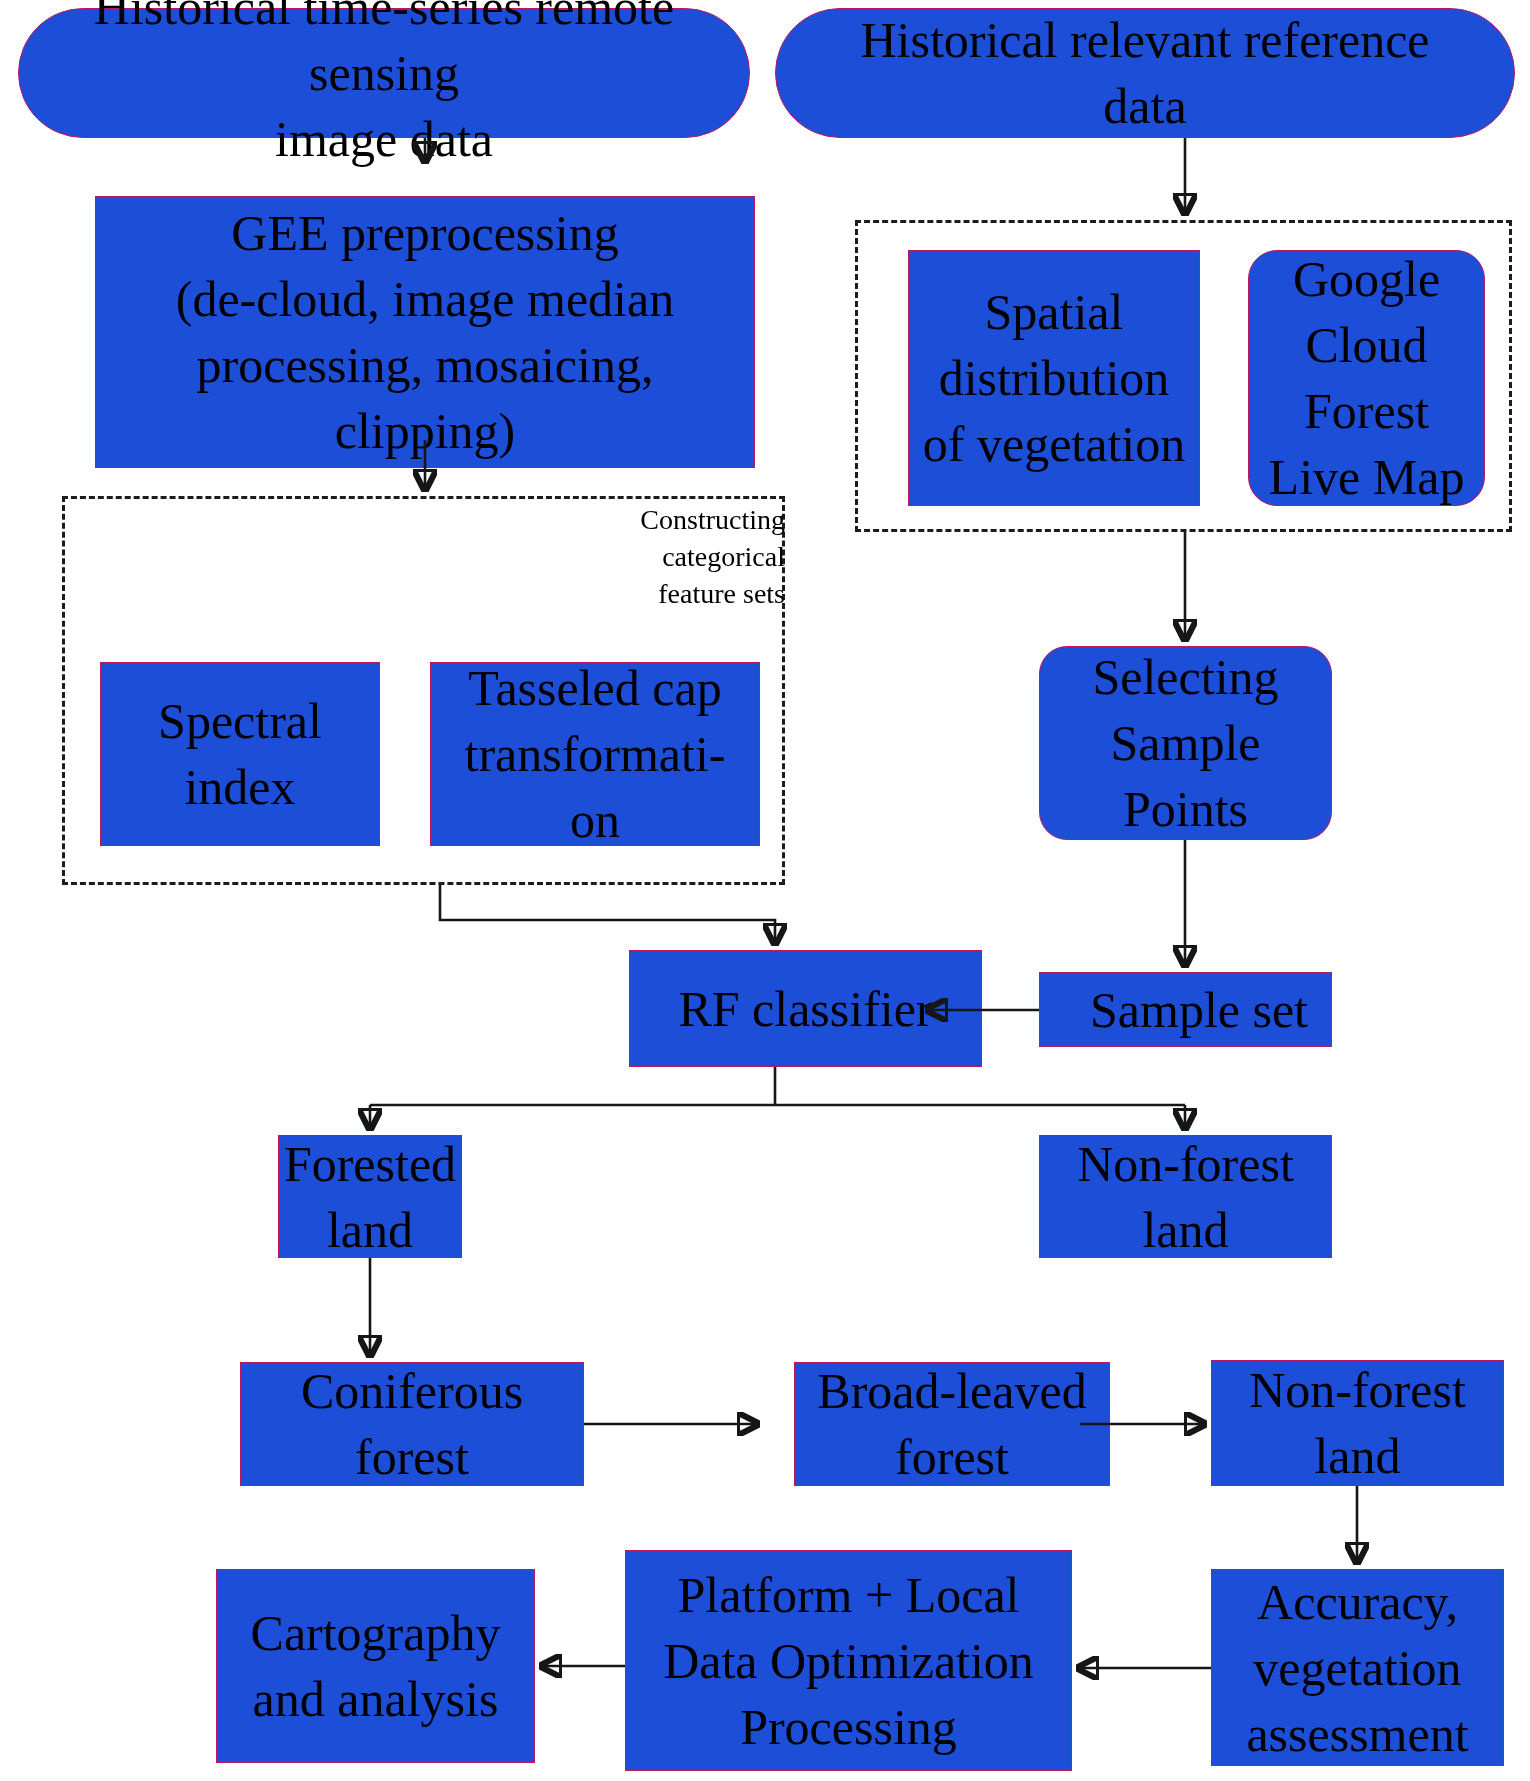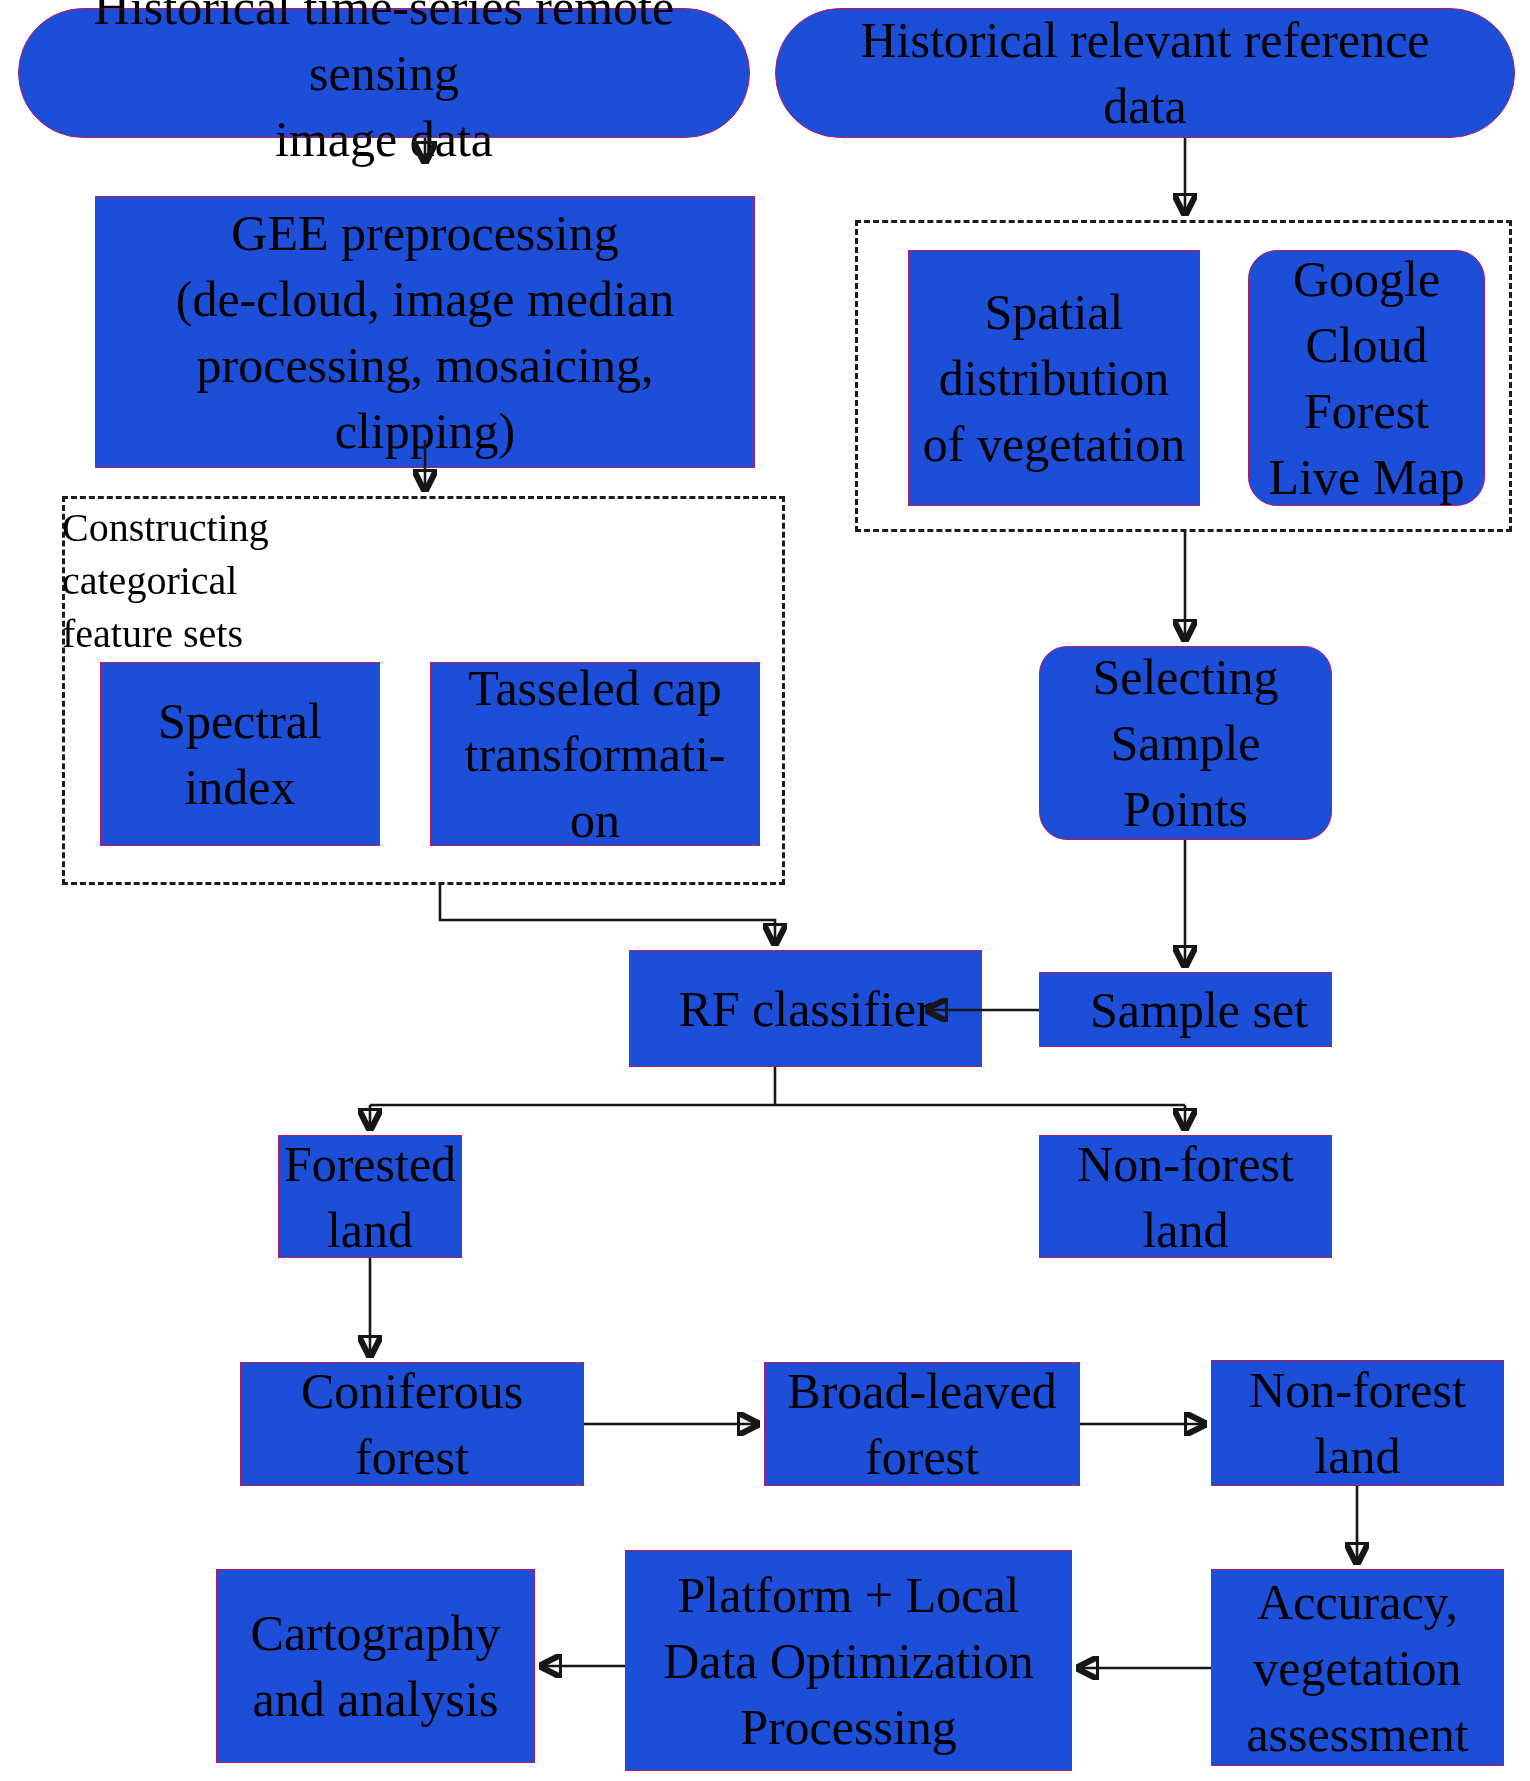--- a/index.html
+++ b/index.html
@@ -28,22 +28,22 @@
   .ellipse{border-radius:999px;}
   .dashed{
     position:absolute;
     box-sizing:border-box;
     border:3px dashed #1c1c1c;
     background:transparent;
     z-index:1;
   }
   .group-title{
     position:absolute;
-    text-align:left;
-    font-size:40px;
+    text-align:right;
+    font-size:28px;
     line-height:1.32;
     white-space:pre-line;
     z-index:2;
   }
   #wires{
     position:absolute;left:0;top:0;width:1530px;height:1781px;
     z-index:3;pointer-events:none;
   }
   #wires line,#wires path,#wires polyline{
     stroke:#161616;stroke-width:2.6;fill:none;
@@ -99,21 +99,21 @@
 
   <div class="node" style="left:278px;top:1135px;width:184px;height:123px;">Forested
 land</div>
 
   <div class="node" style="left:1039px;top:1135px;width:293px;height:123px;">Non-forest
 land</div>
 
   <div class="node" style="left:240px;top:1362px;width:344px;height:124px;">Coniferous
 forest</div>
 
-  <div class="node" style="left:764px;top:1362px;width:316px;height:124px;">Broad-leaved
+  <div class="node" style="left:794px;top:1362px;width:316px;height:124px;">Broad-leaved
 forest</div>
 
   <div class="node" style="left:1211px;top:1360px;width:293px;height:126px;">Non-forest
 land</div>
 
   <div class="node" style="left:1211px;top:1569px;width:293px;height:197px;">Accuracy,
 vegetation
 assessment</div>
 
   <div class="node" style="left:625px;top:1550px;width:447px;height:221px;">Platform + Local

